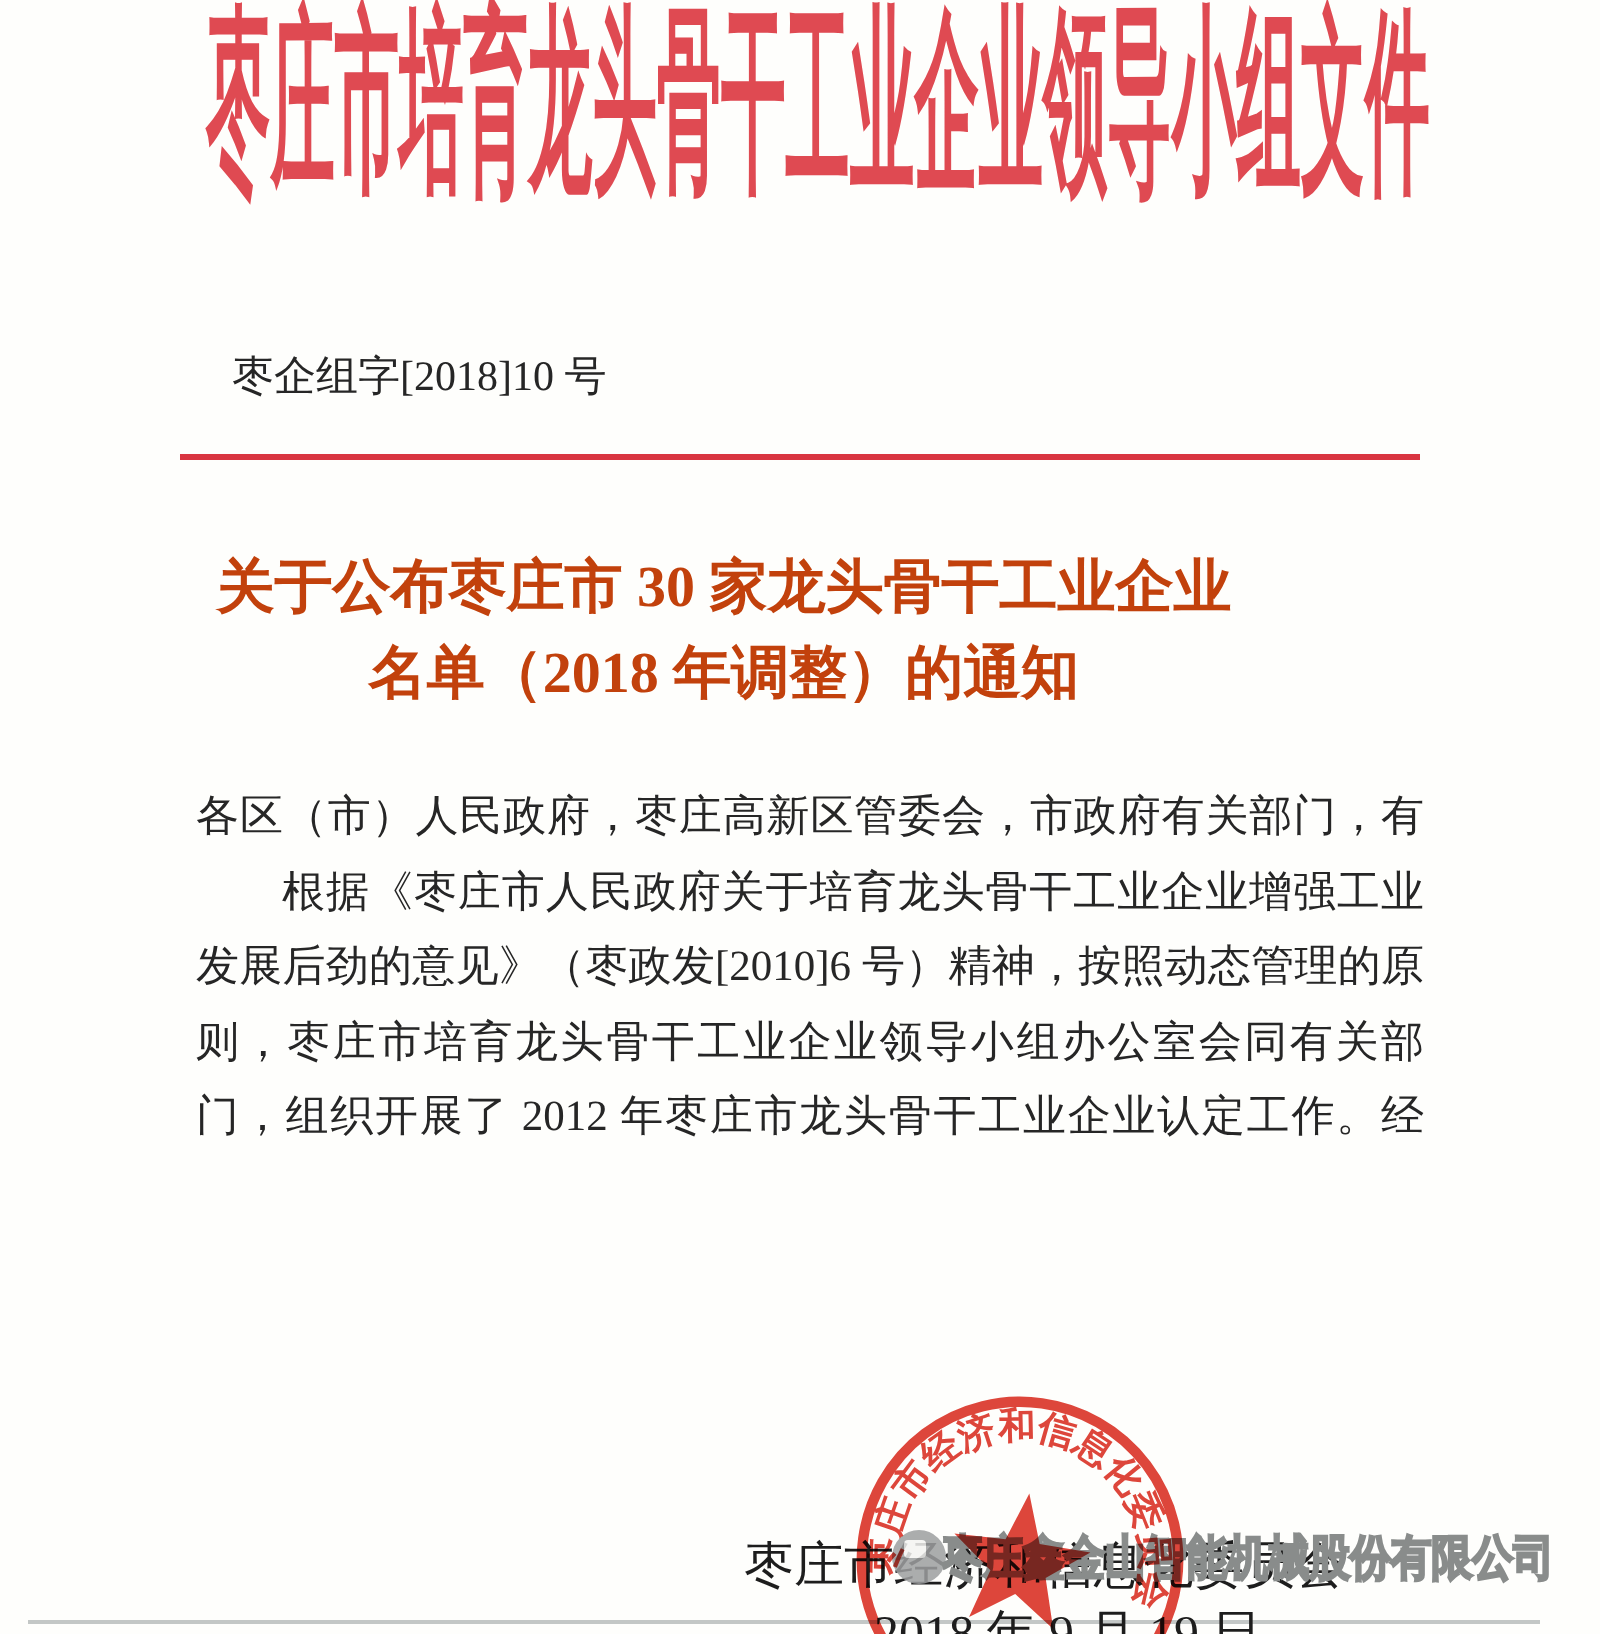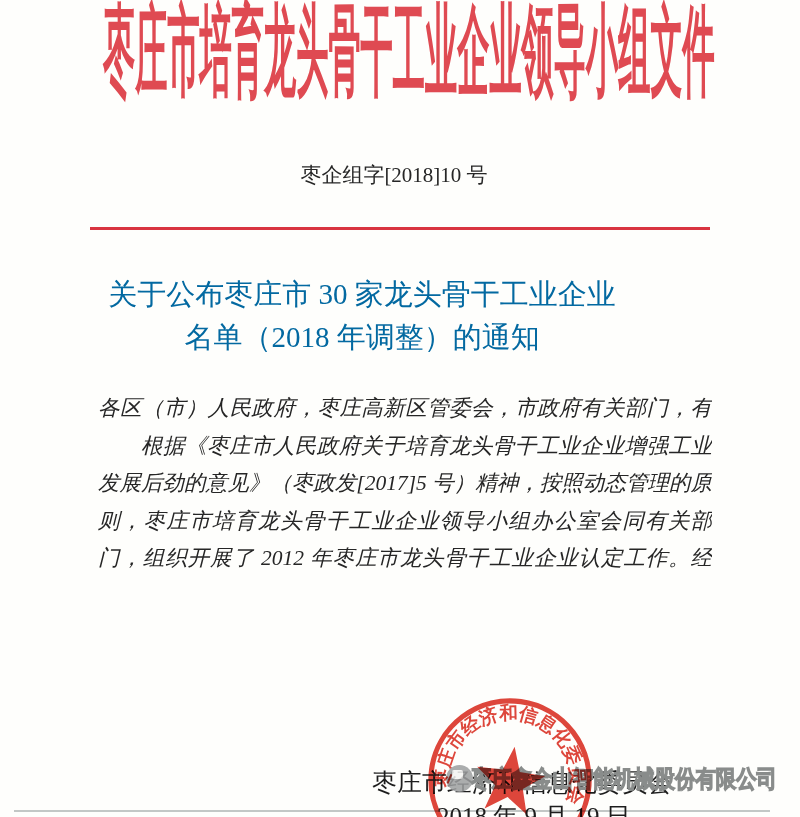--- a/index.html
+++ b/index.html
@@ -15,38 +15,38 @@
   }
   
   .org-title{
     position:absolute;left:103px;top:2px;
     font-size:100px;line-height:100px;font-weight:bold;
     color:#df4a52;white-space:nowrap;
     transform:scaleX(0.322);transform-origin:0 0;
   }
   
   .doc-info{
-    position:absolute;left:116px;top:160px;width:556px;
-    display:flex;justify-content:center;
+    position:absolute;left:116px;top:173px;width:556px;
+    display:flex;justify-content:flex-start;
     font-size:21px;line-height:30px;
   }
   .red-rule{
     position:absolute;left:90px;top:227px;width:620px;height:3px;
     background:#d93540;
   }
   
   .notice-title{
     position:absolute;left:0;top:273px;width:724px;
     text-align:center;font-size:29px;line-height:43px;
-    font-weight:normal;color:#0369a1;
+    font-weight:bold;color:#c2410c;
   }
   
   .body-text{
     position:absolute;left:98px;top:390px;width:614px;
-    font-size:21.5px;line-height:37.6px;font-style:italic;
+    font-size:21.5px;line-height:37.6px;
   }
   .body-text .line{height:37.6px;white-space:nowrap;}
   .body-text .j{text-align:justify;text-align-last:justify;white-space:normal;overflow:hidden;}
   .body-text .indent{text-indent:43px;}
   
   .authority{
     position:absolute;left:372px;top:766px;
     font-size:25px;white-space:nowrap;color:#1d1d1d;z-index:2;
   }
   .wm-logo{
@@ -92,21 +92,21 @@
   <div class="red-rule"></div>
 
   <div class="notice-title">
     <div>关于公布枣庄市 30 家龙头骨干工业企业</div>
     <div>名单（2018 年调整）的通知</div>
   </div>
 
   <div class="body-text">
     <div class="line j">各区（市）人民政府，枣庄高新区管委会，市政府有关部门，有</div>
     <div class="line j indent">根据《枣庄市人民政府关于培育龙头骨干工业企业增强工业</div>
-    <div class="line j">发展后劲的意见》（枣政发[2017]5 号）精神，按照动态管理的原</div>
+    <div class="line j">发展后劲的意见》（枣政发[2010]6 号）精神，按照动态管理的原</div>
     <div class="line j">则，枣庄市培育龙头骨干工业企业领导小组办公室会同有关部</div>
     <div class="line j">门，组织开展了 2012 年枣庄市龙头骨干工业企业认定工作。经</div>
   </div>
 
   <div class="authority">枣庄市经济和信息化委员会</div>
 
   <div class="wm-logo"></div>
 
   <div class="watermark">枣庄鑫金山智能机械股份有限公司</div>
 

